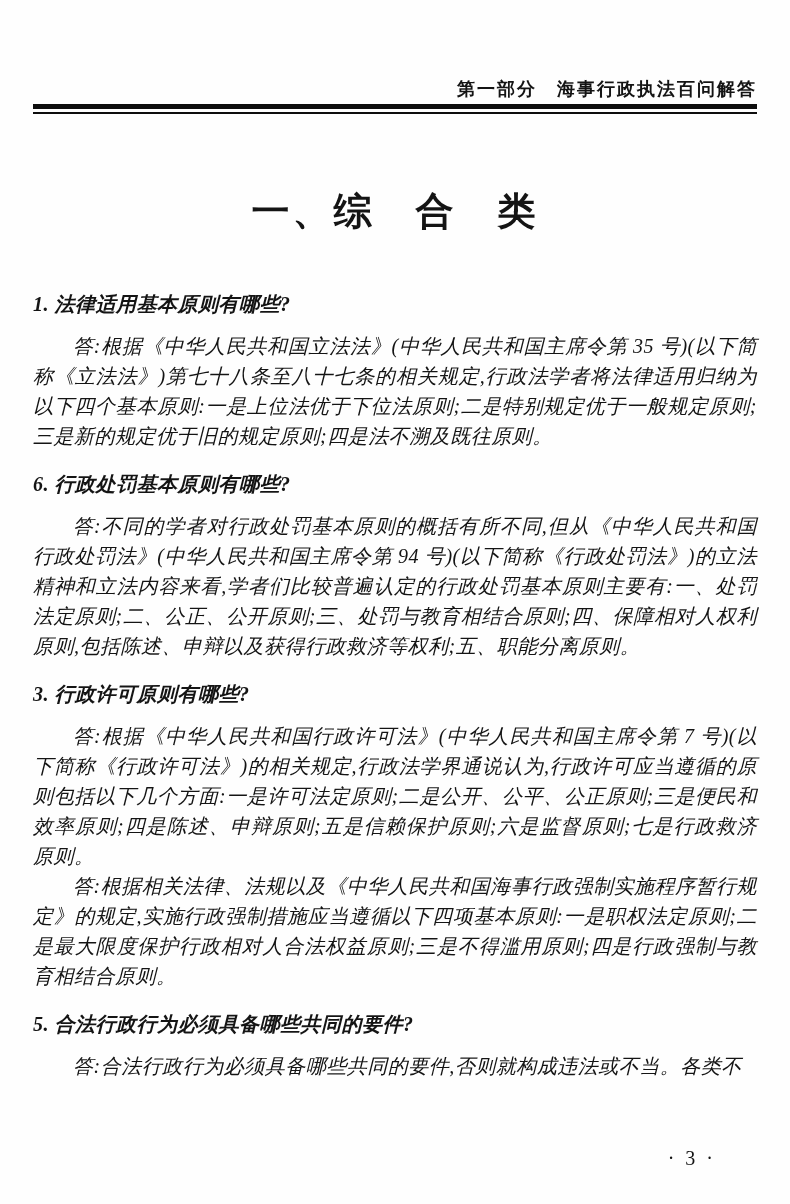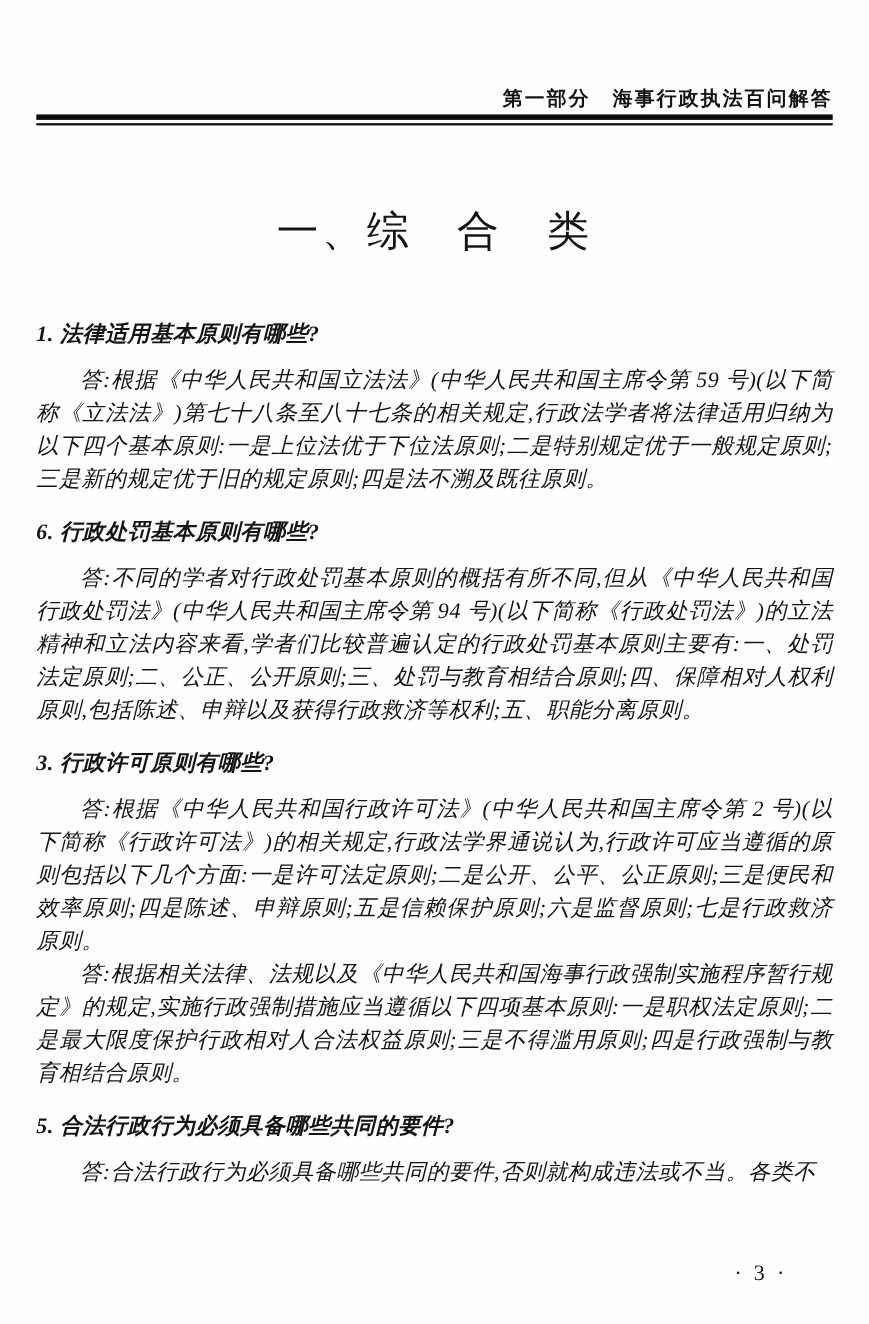--- a/index.html
+++ b/index.html
@@ -35,21 +35,21 @@
   .rule-thin {
     height: 2px;
     background: #0d0d0d;
     margin-top: 3px;
   }
   .chapter-title {
     margin: 74px 0 0 0;
     text-align: center;
     font-size: 38px;
     line-height: 46px;
-    font-weight: 400;
+    font-weight: 700;
     letter-spacing: 3px;
   }
   .content {
     margin-top: 0;
     font-style: italic;
   }
   .qa-item h2 {
     font-size: 20px;
     line-height: 28px;
     font-weight: 700;
@@ -91,31 +91,31 @@
     <div class="rule-thick"></div>
     <div class="rule-thin"></div>
   </div>
 
   <h1 class="chapter-title">一、综　合　类</h1>
 
   <main class="content">
 
     <section class="qa-item">
       <h2>1. 法律适用基本原则有哪些?</h2>
-      <p>答:根据《中华人民共和国立法法》(中华人民共和国主席令第 59 号)(以下简称《立法法》)第七十八条至八十七条的相关规定,行政法学者将法律适用归纳为以下四个基本原则:一是上位法优于下位法原则;二是特别规定优于一般规定原则;三是新的规定优于旧的规定原则;四是法不溯及既往原则。</p>
+      <p>答:根据《中华人民共和国立法法》(中华人民共和国主席令第 35 号)(以下简称《立法法》)第七十八条至八十七条的相关规定,行政法学者将法律适用归纳为以下四个基本原则:一是上位法优于下位法原则;二是特别规定优于一般规定原则;三是新的规定优于旧的规定原则;四是法不溯及既往原则。</p>
     </section>
 
     <section class="qa-item">
       <h2>6. 行政处罚基本原则有哪些?</h2>
       <p>答:不同的学者对行政处罚基本原则的概括有所不同,但从《中华人民共和国行政处罚法》(中华人民共和国主席令第 94 号)(以下简称《行政处罚法》)的立法精神和立法内容来看,学者们比较普遍认定的行政处罚基本原则主要有:一、处罚法定原则;二、公正、公开原则;三、处罚与教育相结合原则;四、保障相对人权利原则,包括陈述、申辩以及获得行政救济等权利;五、职能分离原则。</p>
     </section>
 
     <section class="qa-item">
       <h2>3. 行政许可原则有哪些?</h2>
-      <p>答:根据《中华人民共和国行政许可法》(中华人民共和国主席令第 2 号)(以下简称《行政许可法》)的相关规定,行政法学界通说认为,行政许可应当遵循的原则包括以下几个方面:一是许可法定原则;二是公开、公平、公正原则;三是便民和效率原则;四是陈述、申辩原则;五是信赖保护原则;六是监督原则;七是行政救济原则。</p>
+      <p>答:根据《中华人民共和国行政许可法》(中华人民共和国主席令第 7 号)(以下简称《行政许可法》)的相关规定,行政法学界通说认为,行政许可应当遵循的原则包括以下几个方面:一是许可法定原则;二是公开、公平、公正原则;三是便民和效率原则;四是陈述、申辩原则;五是信赖保护原则;六是监督原则;七是行政救济原则。</p>
     </section>
 
     <section class="qa-item">
       <p>答:根据相关法律、法规以及《中华人民共和国海事行政强制实施程序暂行规定》的规定,实施行政强制措施应当遵循以下四项基本原则:一是职权法定原则;二是最大限度保护行政相对人合法权益原则;三是不得滥用原则;四是行政强制与教育相结合原则。</p>
     </section>
 
     <section class="qa-item">
       <h2>5. 合法行政行为必须具备哪些共同的要件?</h2>
       <p>答:合法行政行为必须具备哪些共同的要件,否则就构成违法或不当。各类不</p>
     </section>

